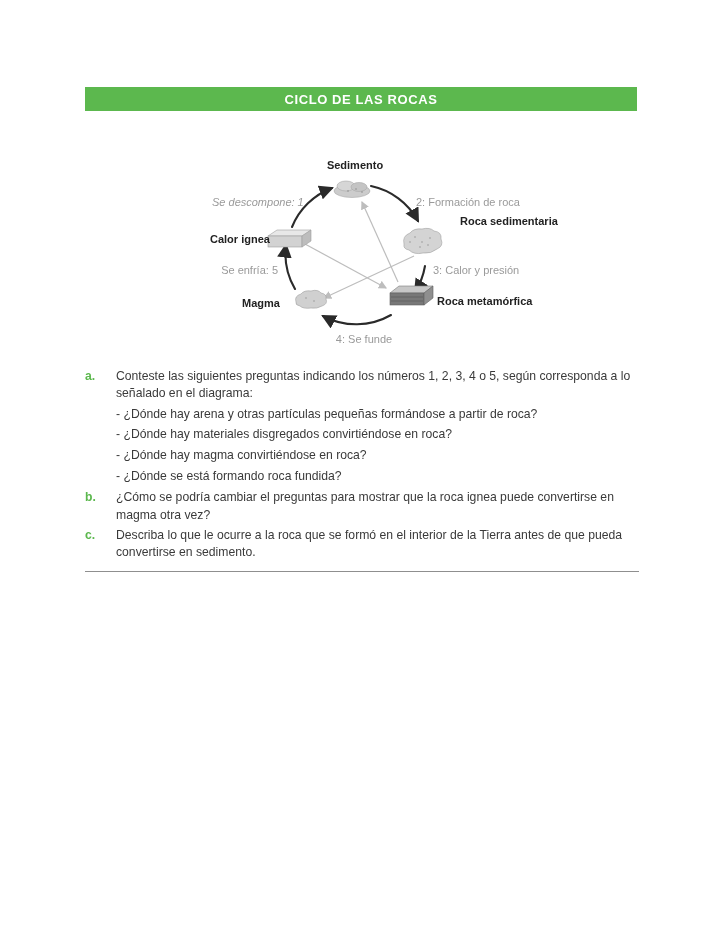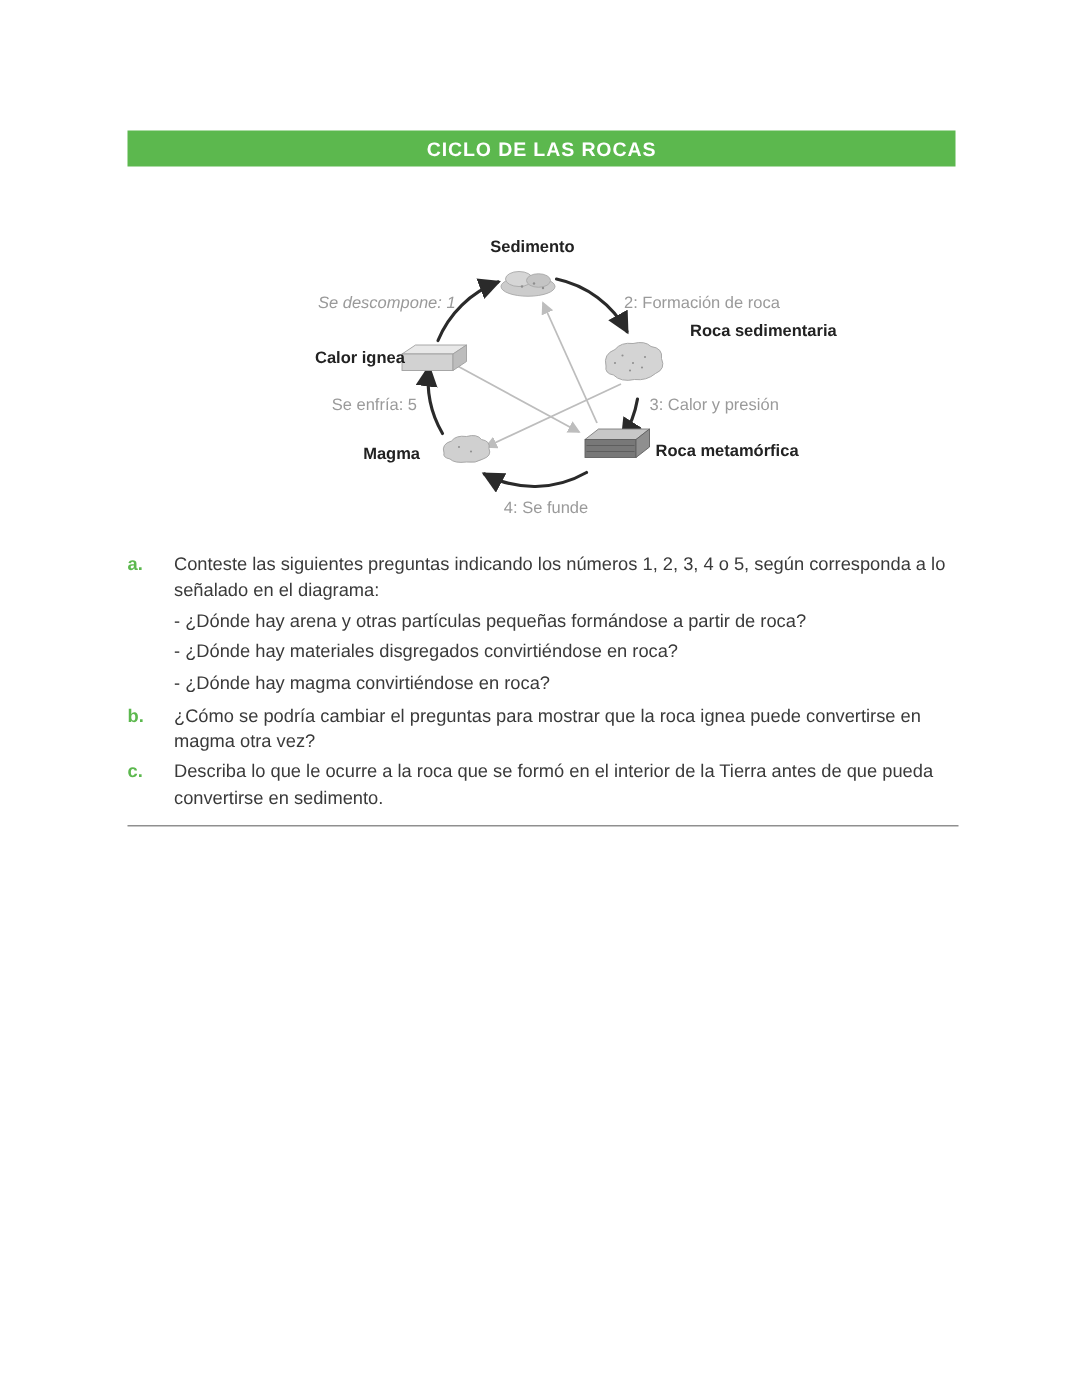--- a/index.html
+++ b/index.html
@@ -138,20 +138,21 @@
 
     <div class="qrow">
       <span class="qmark">a.</span>
       <span class="qtext">Conteste las siguientes preguntas indicando los números 1, 2, 3, 4 o 5, según corresponda a lo señalado en el diagrama:</span>
     </div>
 
     <div class="qsubs">
       <div class="qsub">- ¿Dónde hay arena y otras partículas pequeñas formándose a partir de roca?</div>
       <div class="qsub">- ¿Dónde hay materiales disgregados convirtiéndose en roca?</div>
       <div class="qsub">- ¿Dónde hay magma convirtiéndose en roca?</div>
+      <div class="qsub">- ¿Dónde se está formando roca fundida?</div>
     </div>
 
     <div class="qrow">
       <span class="qmark">b.</span>
       <span class="qtext">¿Cómo se podría cambiar el preguntas para mostrar que la roca ignea puede convertirse en magma otra vez?</span>
     </div>
 
     <div class="qrow">
       <span class="qmark">c.</span>
       <span class="qtext">Describa lo que le ocurre a la roca que se formó en el interior de la Tierra antes de que pueda convertirse en sedimento.</span>

